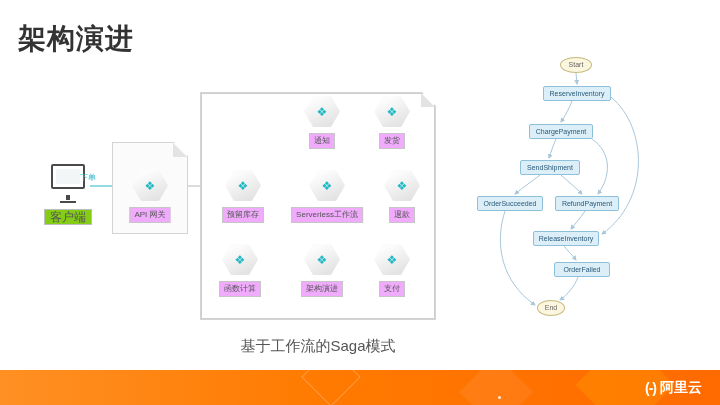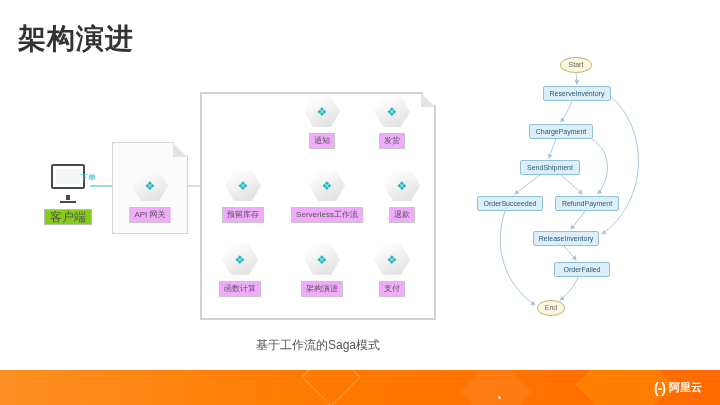--- a/index.html
+++ b/index.html
@@ -49,21 +49,21 @@
     clip-path:polygon(25% 0, 75% 0, 100% 50%, 75% 100%, 25% 100%, 0 50%);
     display:flex; align-items:center; justify-content:center;
   }
   .hex .glyph { color:#1fb9c6; font-size:12px; line-height:1; }
   .svc-label {
     background:#f0abfc; border:1px solid #c6c6c6; font-size:8px; color:#555;
     padding:2px 4px; white-space:nowrap; line-height:10px; text-align:center;
   }
   .edge-label { position:absolute; font-size:8px; color:#29b7c9; z-index:4; }
   .caption { position:absolute; left:200px; top:337px; width:236px; text-align:center;
-    font-size:12px; color:#555; }
+    font-size:15px; color:#555; }
 
   
   .fc-step {
     position:absolute; height:15px; line-height:13px; z-index:3;
     background:#dceef7; border:1px solid #8fc0da; border-radius:2px;
     font-size:7px; color:#2a5a7a; text-align:center;
   }
   .fc-terminal {
     position:absolute; z-index:3; background:#fbf6dd; border:1px solid #c5b87f;
     border-radius:50%; font-size:7px; color:#666; text-align:center;
@@ -75,21 +75,21 @@
     overflow:hidden; z-index:5; }
   .deco { position:absolute; border:1px solid rgba(255,255,255,0.25); transform:rotate(45deg); }
   .deco.d1 { left:310px; top:-14px; width:42px; height:42px; }
   .deco.d2 { left:470px; top:-4px; width:52px; height:52px; background:rgba(255,255,255,0.07); border:none; }
   .deco.d3 { left:590px; top:-20px; width:70px; height:70px; background:rgba(255,200,0,0.18); border:none; }
   .page-dot { position:absolute; left:498px; top:26px; width:3px; height:3px;
     border-radius:50%; background:rgba(255,255,255,0.85); }
   .brand { position:absolute; right:18px; top:0; height:35px; display:flex;
     align-items:center; gap:4px; color:#fff; }
   .brand .mark { font-size:14px; font-weight:700; letter-spacing:-1px; }
-  .brand .name { font-size:11px; font-weight:700; }
+  .brand .name { font-size:14px; font-weight:700; }
 </style>
 </head>
 <body>
 
 <div class="slide-title">架构演进</div>
 
 <svg class="overlay" width="720" height="405">
   <defs>
     <marker id="ag" markerWidth="7" markerHeight="7" refX="5" refY="3" orient="auto">
       <path d="M0,0 L6,3 L0,6 z" fill="#b5b5b5"></path>

